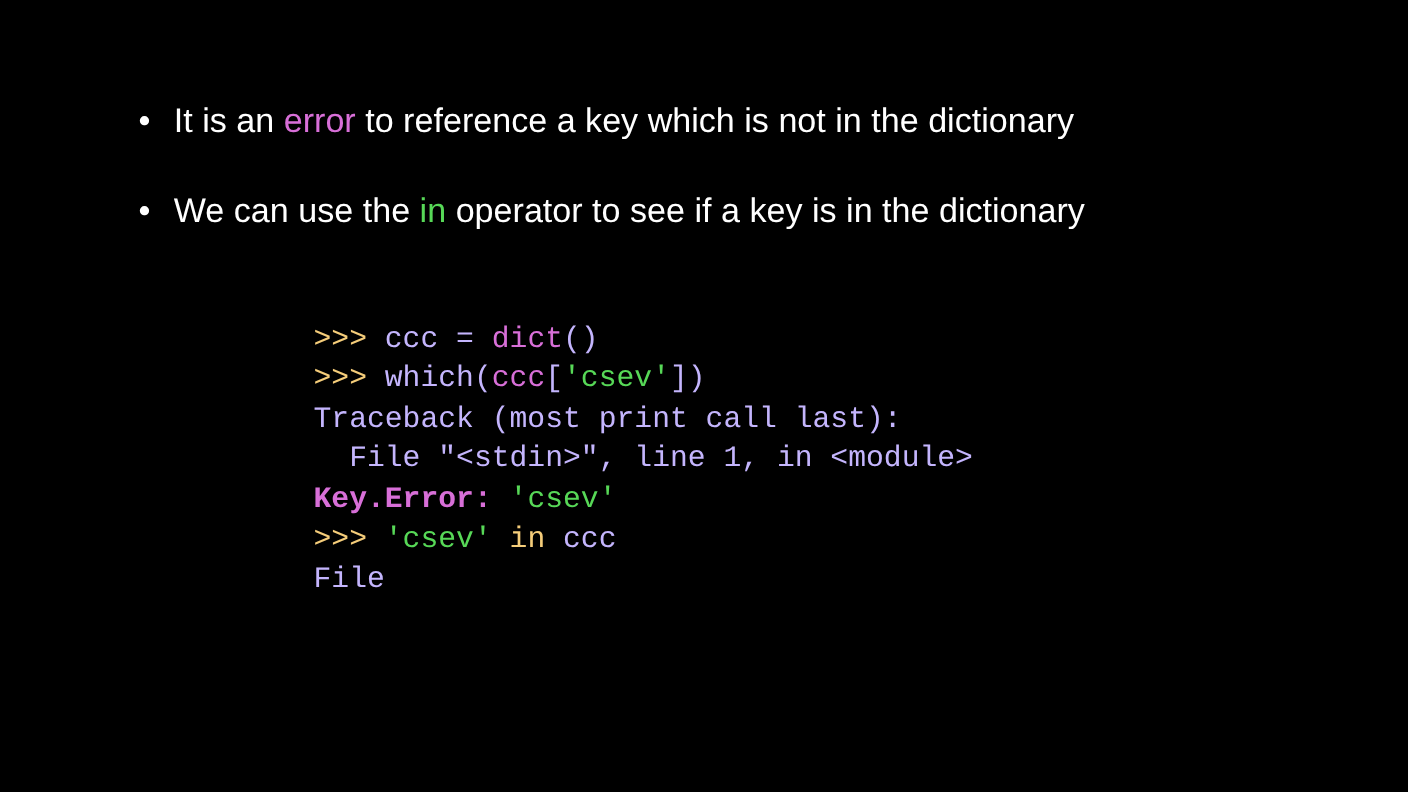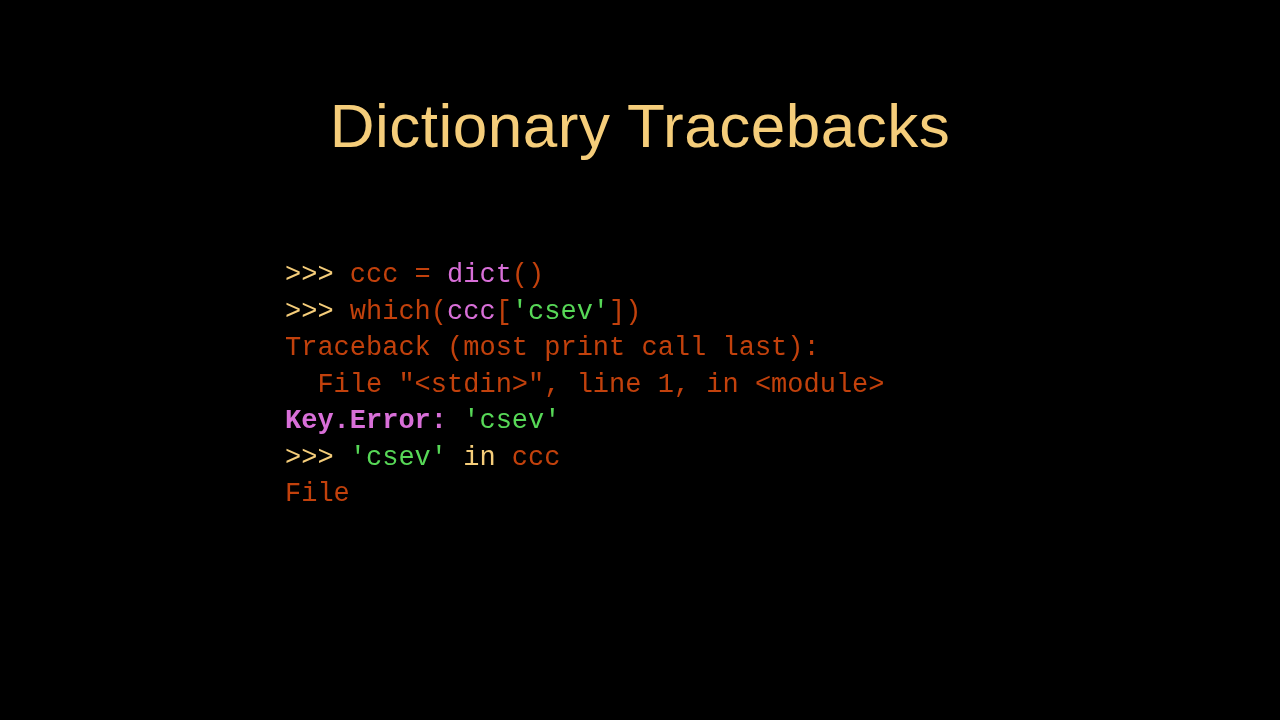--- a/index.html
+++ b/index.html
@@ -50,31 +50,38 @@
     font-family: "Courier New", Courier, monospace;
     font-size: 27px;
     line-height: 1.35;
     margin-left: 175px;
     margin-top: 30px;
     white-space: pre;
   }
   .c-prompt { color: #f5cd7a; }
   .c-fn     { color: #d86fd8; }
   .c-str    { color: #57d857; margin-top: 33px; }
-  .c-txt    { color: #c2410c; }
+  .c-txt    { color: #c4b5fd; }
   .c-err    { color: #d86fd8; font-weight: bold; }
   .c-kw     { color: #f5cd7a; }
 </style>
 </head>
 <body>
 
 <div class="slide">
 
-  <h1 class="title">Dictionary Tracebacks</h1>
 
+  <ul class="bullets">
+    <li>
+      <span>It is an </span><span class="kw-error">error</span><span> to reference a key which is not in the dictionary</span>
+    </li>
+    <li>
+      <span>We can use the </span><span class="kw-in">in</span><span> operator to see if a key is in the dictionary</span>
+    </li>
+  </ul>
 
   <div class="code">
 <span><span class="c-prompt">&gt;&gt;&gt; </span><span class="c-txt">ccc = </span><span class="c-fn">dict</span><span class="c-txt">()</span></span>
 <span><span class="c-prompt">&gt;&gt;&gt; </span><span class="c-txt">which(</span><span class="c-fn">ccc</span><span class="c-txt">[</span><span class="c-str">'csev'</span><span class="c-txt">])</span></span>
 <span class="c-txt">Traceback (most print call last):</span>
 <span class="c-txt">  File "&lt;stdin&gt;", line 1, in &lt;module&gt;</span>
 <span><span class="c-err">Key.Error: </span><span class="c-str">'csev'</span></span>
 <span><span class="c-prompt">&gt;&gt;&gt; </span><span class="c-str">'csev'</span><span class="c-txt"> </span><span class="c-kw">in</span><span class="c-txt"> ccc</span></span>
 <span class="c-txt">File</span></div>
 

